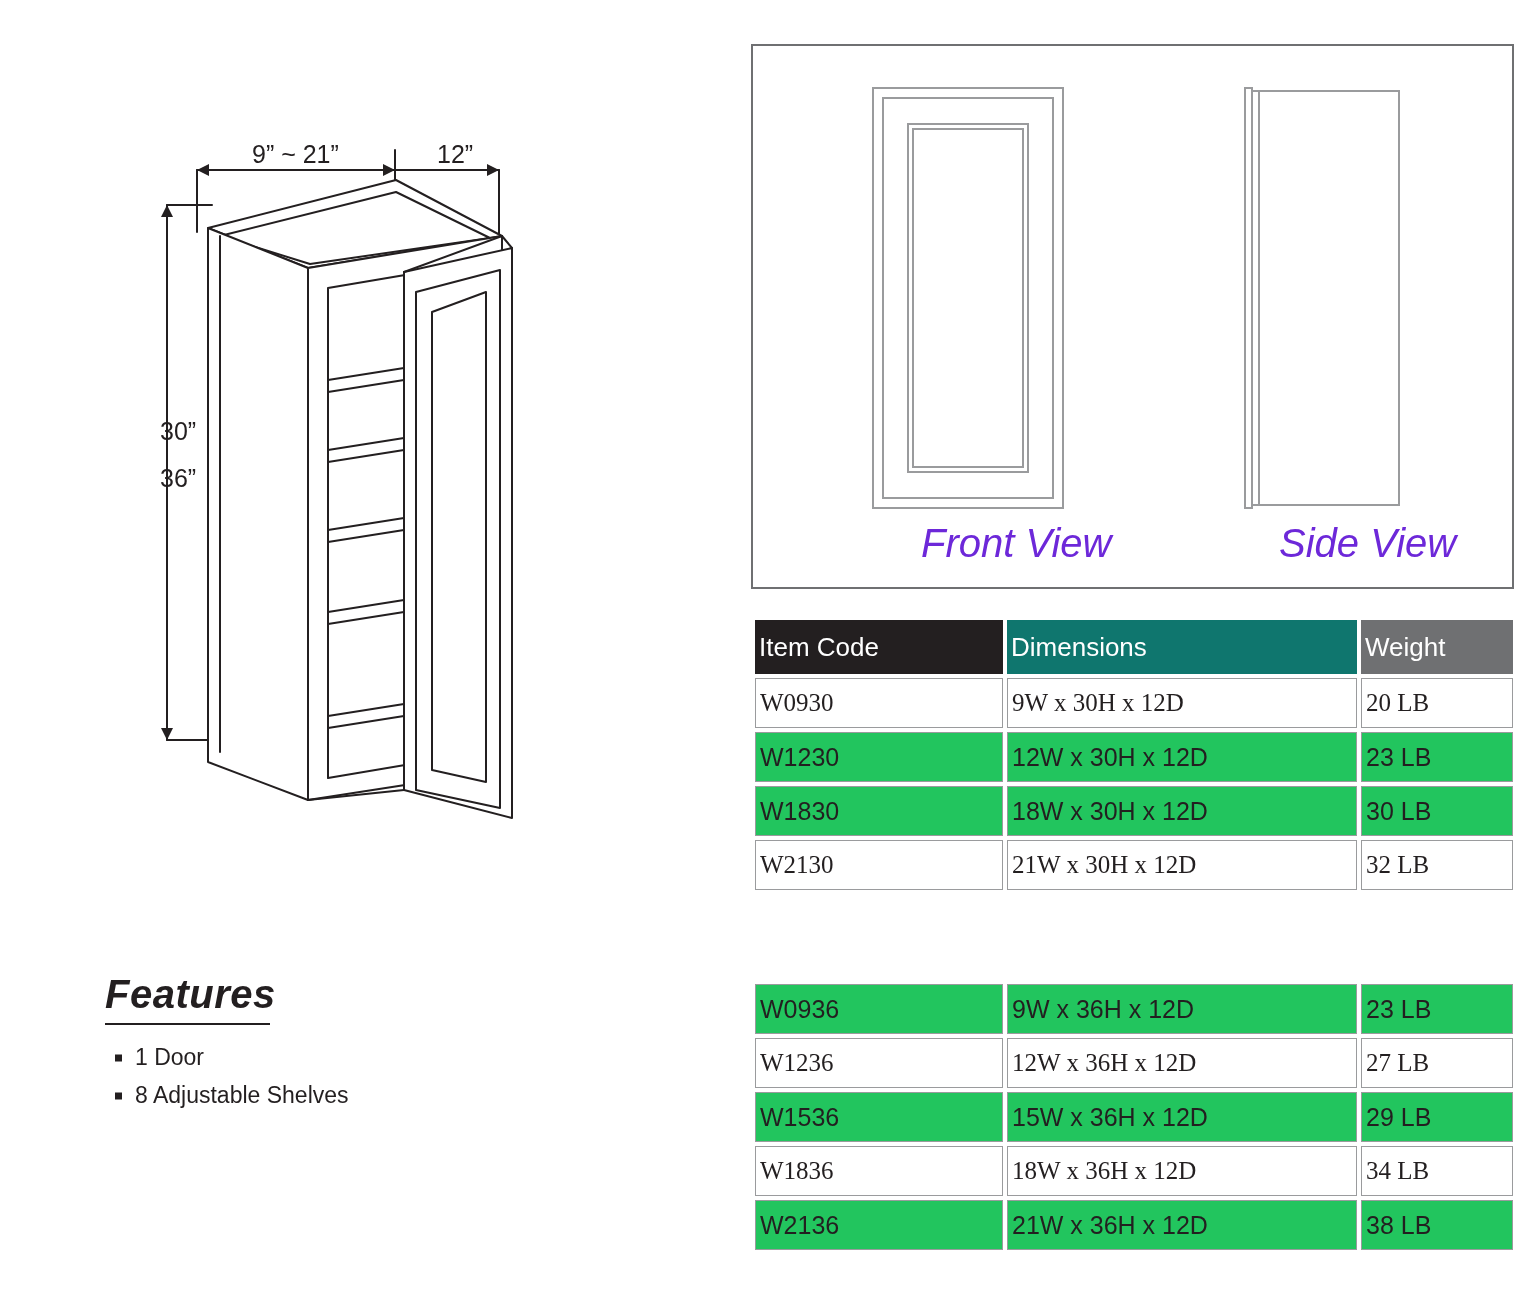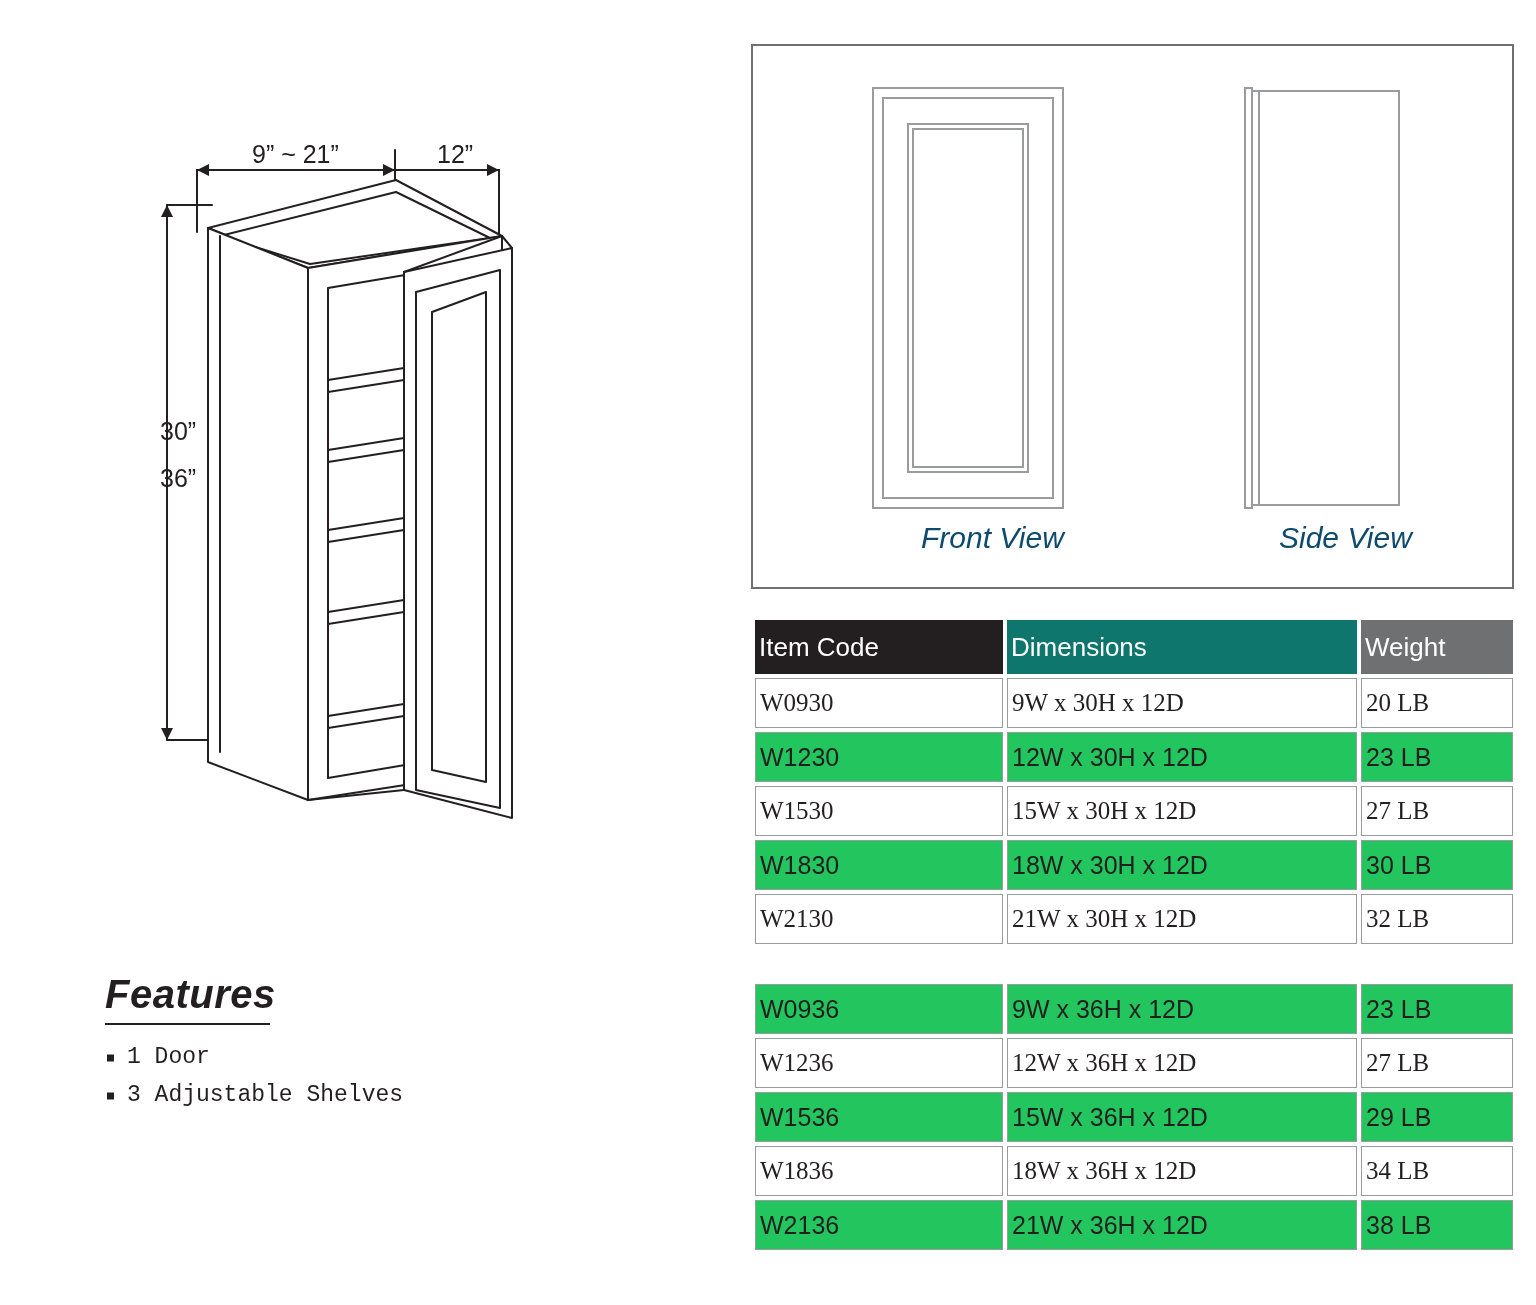--- a/index.html
+++ b/index.html
@@ -42,23 +42,22 @@
     color: #231f20;
   }
   #features .features-rule {
     width: 165px;
     height: 0;
     border-top: 2px solid #231f20;
     margin-bottom: 14px;
   }
   #features ul {
     list-style: none;
-    margin: 0;
+    margin: 8px;
     padding: 0;
-    font-family: Liberation Mono, monospace;
   }
   #features li {
     font-size: 23px;
     line-height: 1.65;
     color: #231f20;
     position: relative;
     padding-left: 22px;
   }
   #features li .bullet {
     position: absolute;
@@ -78,22 +77,22 @@
     width: 763px;
     height: 545px;
     border: 2px solid #6f7072;
     box-sizing: border-box;
     background: #fff;
   }
   #views-svg { display: block; }
   .view-label {
     position: absolute;
     font-style: italic;
-    font-size: 30px;
-    color: #0c4a6e;
+    font-size: 40px;
+    color: #6d28d9;
     white-space: nowrap;
   }
   #front-view-label { left: 168px; top: 475px; }
   #side-view-label  { left: 526px; top: 475px; }
 
   
   .spec-table {
     position: absolute;
     border-collapse: separate;
     border-spacing: 4px 4px;
@@ -195,21 +194,21 @@
 <div id="features">
   <div class="features-title">Features</div>
   <div class="features-rule"></div>
   <ul>
     <li>
       <span class="bullet"></span>
       <span>1 Door</span>
     </li>
     <li>
       <span class="bullet"></span>
-      <span>3 Adjustable Shelves</span>
+      <span>8 Adjustable Shelves</span>
     </li>
   </ul>
 </div>
 
 <div id="views-box">
   <svg id="views-svg" width="759" height="541" viewBox="0 0 759 541">
     <g fill="#ffffff" stroke="#9a9b9d" stroke-width="2">
 
       <rect x="120" y="42" width="190" height="420"></rect>
       <rect x="130" y="52" width="170" height="400"></rect>
@@ -245,25 +244,20 @@
     <tr class="odd">
       <td>W0930</td>
       <td>9W x 30H x 12D</td>
       <td>20 LB</td>
     </tr>
     <tr class="even">
       <td>W1230</td>
       <td>12W x 30H x 12D</td>
       <td>23 LB</td>
     </tr>
-    <tr class="odd">
-      <td>W1530</td>
-      <td>15W x 30H x 12D</td>
-      <td>27 LB</td>
-    </tr>
     <tr class="even">
       <td>W1830</td>
       <td>18W x 30H x 12D</td>
       <td>30 LB</td>
     </tr>
     <tr class="odd">
       <td>W2130</td>
       <td>21W x 30H x 12D</td>
       <td>32 LB</td>
     </tr>

